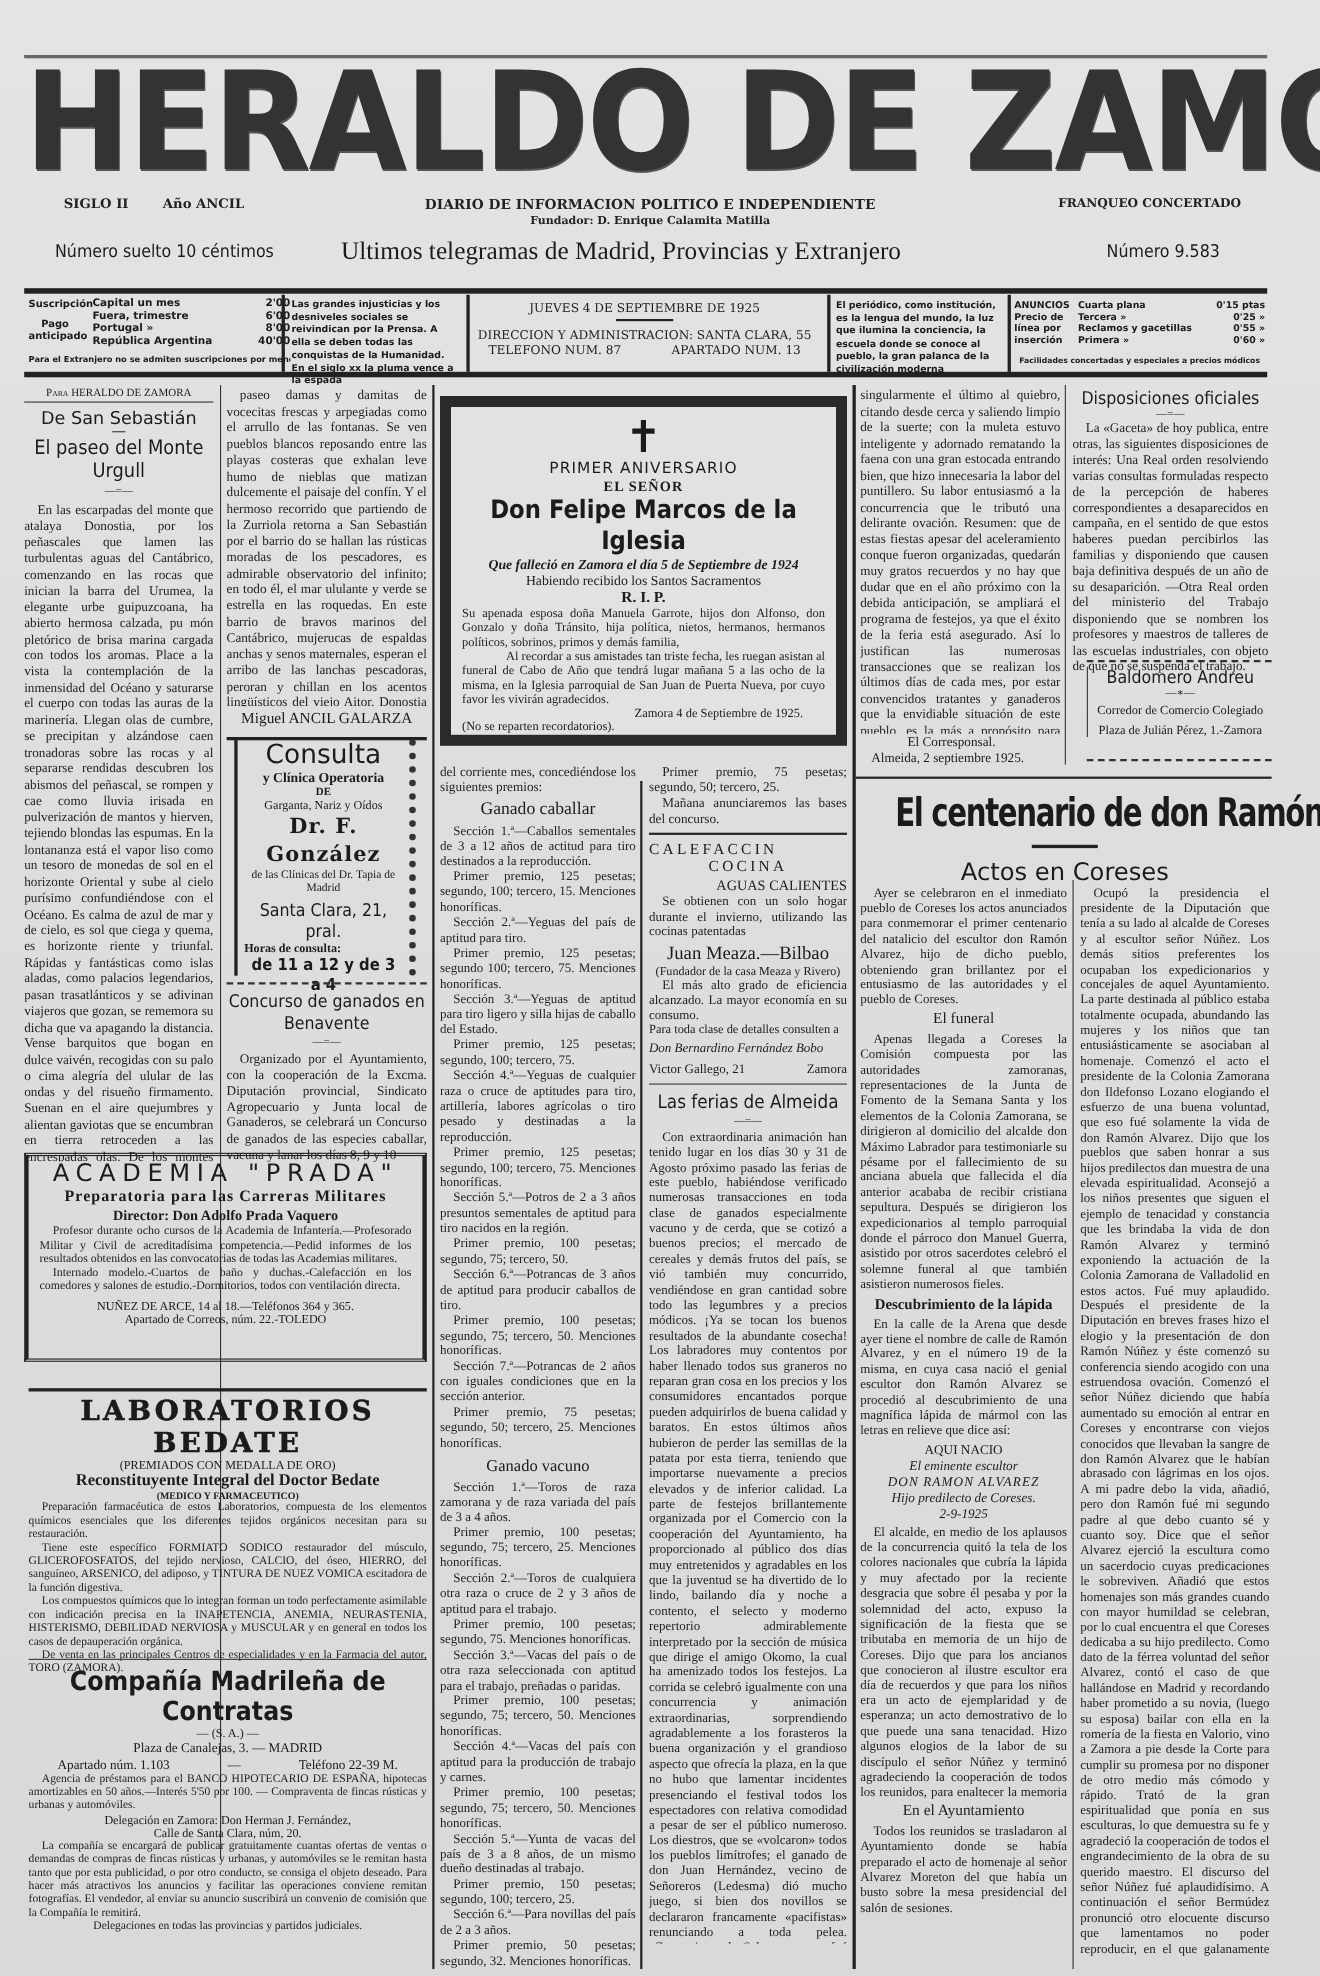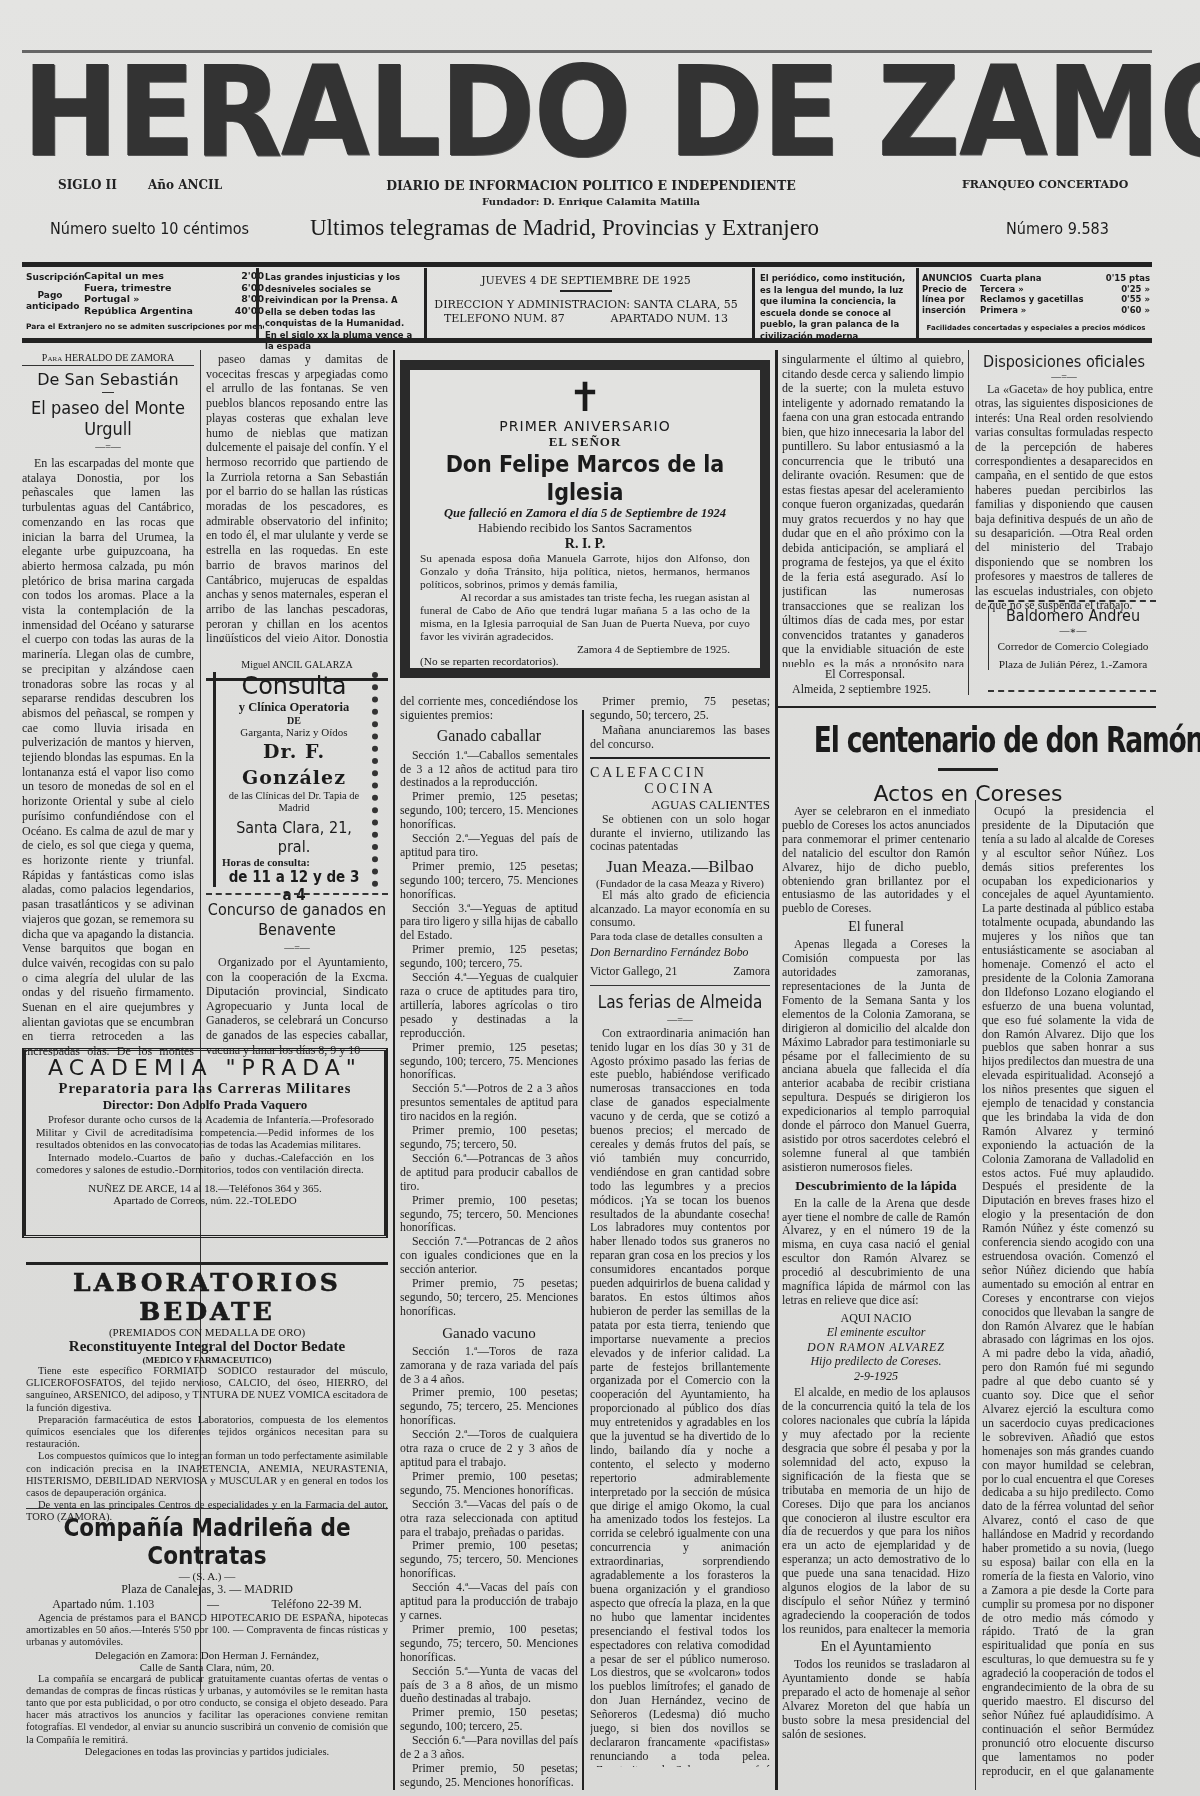--- a/index.html
+++ b/index.html
@@ -132,21 +132,21 @@
     <div class="center" style="font-size:10px;margin:2px 0 4px;">—=—</div>
     <div class="col-text" style="height:600px;overflow:hidden;font-size:12px;line-height:14.7px;">
         <p>En las escarpadas del monte que atalaya Donostia, por los peñascales que lamen las turbulentas aguas del Cantábrico, comenzando en las rocas que inician la barra del Urumea, la elegante urbe guipuzcoana, ha abierto hermosa calzada, pu món pletórico de brisa marina cargada con todos los aromas. Place a la vista la contemplación de la inmensidad del Océano y saturarse el cuerpo con todas las auras de la marinería. Llegan olas de cumbre, se precipitan y alzándose caen tronadoras sobre las rocas y al separarse rendidas descubren los abismos del peñascal, se rompen y cae como lluvia irisada en pulverización de mantos y hierven, tejiendo blondas las espumas. En la lontananza está el vapor liso como un tesoro de monedas de sol en el horizonte Oriental y sube al cielo purísimo confundiéndose con el Océano. Es calma de azul de mar y de cielo, es sol que ciega y quema, es horizonte riente y triunfal. Rápidas y fantásticas como islas aladas, como palacios legendarios, pasan trasatlánticos y se adivinan viajeros que gozan, se rememora su dicha que va apagando la distancia. Vense barquitos que bogan en dulce vaivén, recogidas con su palo o cima alegría del ulular de las ondas y del risueño firmamento. Suenan en el aire quejumbres y alientan gaviotas que se encumbran en tierra retroceden a las encrespadas olas. De los montes estivos de arboleda umbrosa y verdeante como de sierras y estuarios, acariciando vienen ráfagas tibias y acariciadoras. Siéntese contento de pureza y se ve sonrisa y juventud en todo el firmamento. Y en la hora vesperal ambulan por la amplia calzada de admirable</p>
       </div>
   </div>
 
   <div class="abs" style="left:206px;top:352px;width:182px;">
     <div class="col-text" style="height:290px;overflow:hidden;font-size:12px;line-height:14.7px;">
         <p>paseo damas y damitas de vocecitas frescas y arpegiadas como el arrullo de las fontanas. Se ven pueblos blancos reposando entre las playas costeras que exhalan leve humo de nieblas que matizan dulcemente el paisaje del confín. Y el hermoso recorrido que partiendo de la Zurriola retorna a San Sebastián por el barrio do se hallan las rústicas moradas de los pescadores, es admirable observatorio del infinito; en todo él, el mar ululante y verde se estrella en las roquedas. En este barrio de bravos marinos del Cantábrico, mujerucas de espaldas anchas y senos maternales, esperan el arribo de las lanchas pescadoras, peroran y chillan en los acentos lingüísticos del viejo Aitor. Donostia es la ciudad encantada del Norte que explende en los estíos con las galas de elegante cortesana.</p>
       </div>
-    <div class="center" style="font-size:10px;margin-top:17px;">Miguel ANCIL GALARZA</div>
+    <div class="center" style="font-size:14px;margin-top:4px;">Miguel ANCIL GALARZA</div>
     <div class="rule-thick" style="margin-top:8px;height:3px;"></div>
   </div>
 
   <div class="abs" style="left:213px;top:672px;width:165px;height:215px;border-left:3px solid #222;border-right:6px dotted #333;padding:0 6px;box-sizing:border-box;">
     <div class="center" style="font-size:24px;font-family:'DejaVu Sans','Liberation Sans',sans-serif;line-height:28px;">Consulta</div>
     <div class="center bold" style="font-size:12.5px;">y Clínica Operatoria</div>
     <div class="center bold" style="font-size:10px;">DE</div>
     <div class="center" style="font-size:11px;">Garganta, Nariz y Oídos</div>
     <div class="center gothic" style="font-size:19px;line-height:26px;letter-spacing:1px;">Dr. F. González</div>
     <div class="center" style="font-size:10.5px;line-height:12px;">de las Clínicas del Dr. Tapia de Madrid</div>
@@ -176,22 +176,22 @@
     <div class="center" style="font-size:11px;">Apartado de Correos, núm. 22.-TOLEDO</div>
   </div>
 
   <div class="abs rule-thick" style="left:26px;top:1262px;width:362px;height:3px;"></div>
   <div class="abs" style="left:26px;top:1268px;width:362px;">
     <div class="center" style="font-size:25px;font-weight:bold;letter-spacing:3px;font-family:'DejaVu Serif',serif;-webkit-text-stroke:0.5px #111;">LABORATORIOS BEDATE</div>
     <div class="center" style="font-size:11px;">(PREMIADOS CON MEDALLA DE ORO)</div>
     <div class="center bold" style="font-size:15px;">Reconstituyente Integral del Doctor Bedate</div>
     <div class="center bold" style="font-size:9px;">(MEDICO Y FARMACEUTICO)</div>
     <div class="col-text" style="font-size:10.5px;line-height:12.2px;">
+      <p>Preparación farmacéutica de estos Laboratorios, compuesta de los elementos químicos esenciales que los diferentes tejidos orgánicos necesitan para su restauración.</p>
       <p>Tiene este específico FORMIATO SODICO restaurador del músculo, GLICEROFOSFATOS, del tejido nervioso, CALCIO, del óseo, HIERRO, del sanguíneo, ARSENICO, del adiposo, y TINTURA DE NUEZ VOMICA escitadora de la función digestiva.</p>
-      <p>Preparación farmacéutica de estos Laboratorios, compuesta de los elementos químicos esenciales que los diferentes tejidos orgánicos necesitan para su restauración.</p>
       <p>Los compuestos químicos que lo integran forman un todo perfectamente asimilable con indicación precisa en la INAPETENCIA, ANEMIA, NEURASTENIA, HISTERISMO, DEBILIDAD NERVIOSA y MUSCULAR y en general en todos los casos de depauperación orgánica.</p>
       <p>De venta en las principales Centros de especialidades y en la Farmacia del autor, TORO (ZAMORA).</p>
     </div>
   </div>
 
   <div class="abs rule-thin" style="left:26px;top:1508px;width:362px;"></div>
   <div class="abs" style="left:26px;top:1514px;width:362px;">
     <div class="center hd-cond bold" style="font-size:24px;">Compañía Madrileña de Contratas</div>
     <div class="center" style="font-size:11px;">— (S. A.) —</div>
     <div class="center" style="font-size:12px;">Plaza de Canalejas, 3. — MADRID</div>
@@ -254,21 +254,21 @@
         <p>Primer premio, 100 pesetas; segundo, 75; tercero, 25. Menciones honoríficas.</p>
       <p>Sección 2.ª—Toros de cualquiera otra raza o cruce de 2 y 3 años de aptitud para el trabajo.</p>
         <p>Primer premio, 100 pesetas; segundo, 75. Menciones honoríficas.</p>
       <p>Sección 3.ª—Vacas del país o de otra raza seleccionada con aptitud para el trabajo, preñadas o paridas.</p>
         <p>Primer premio, 100 pesetas; segundo, 75; tercero, 50. Menciones honoríficas.</p>
       <p>Sección 4.ª—Vacas del país con aptitud para la producción de trabajo y carnes.</p>
         <p>Primer premio, 100 pesetas; segundo, 75; tercero, 50. Menciones honoríficas.</p>
       <p>Sección 5.ª—Yunta de vacas del país de 3 a 8 años, de un mismo dueño destinadas al trabajo.</p>
         <p>Primer premio, 150 pesetas; segundo, 100; tercero, 25.</p>
       <p>Sección 6.ª—Para novillas del país de 2 a 3 años.</p>
-        <p>Primer premio, 50 pesetas; segundo, 25. Menciones honoríficas.</p>
+        <p>Primer premio, 50 pesetas; segundo, 32. Menciones honoríficas.</p>
     </div>
     <div class="center" style="font-size:15px;margin:6px 0 3px;">Ganado lanar</div>
 
   </div>
 
   <div class="abs" style="left:590px;top:694px;width:180px;">
     <div class="col-text" style="font-size:12px;line-height:14.3px;">
       <p>Primer premio, 75 pesetas; segundo, 50; tercero, 25.</p>
       <p>Mañana anunciaremos las bases del concurso.</p>
     </div>

